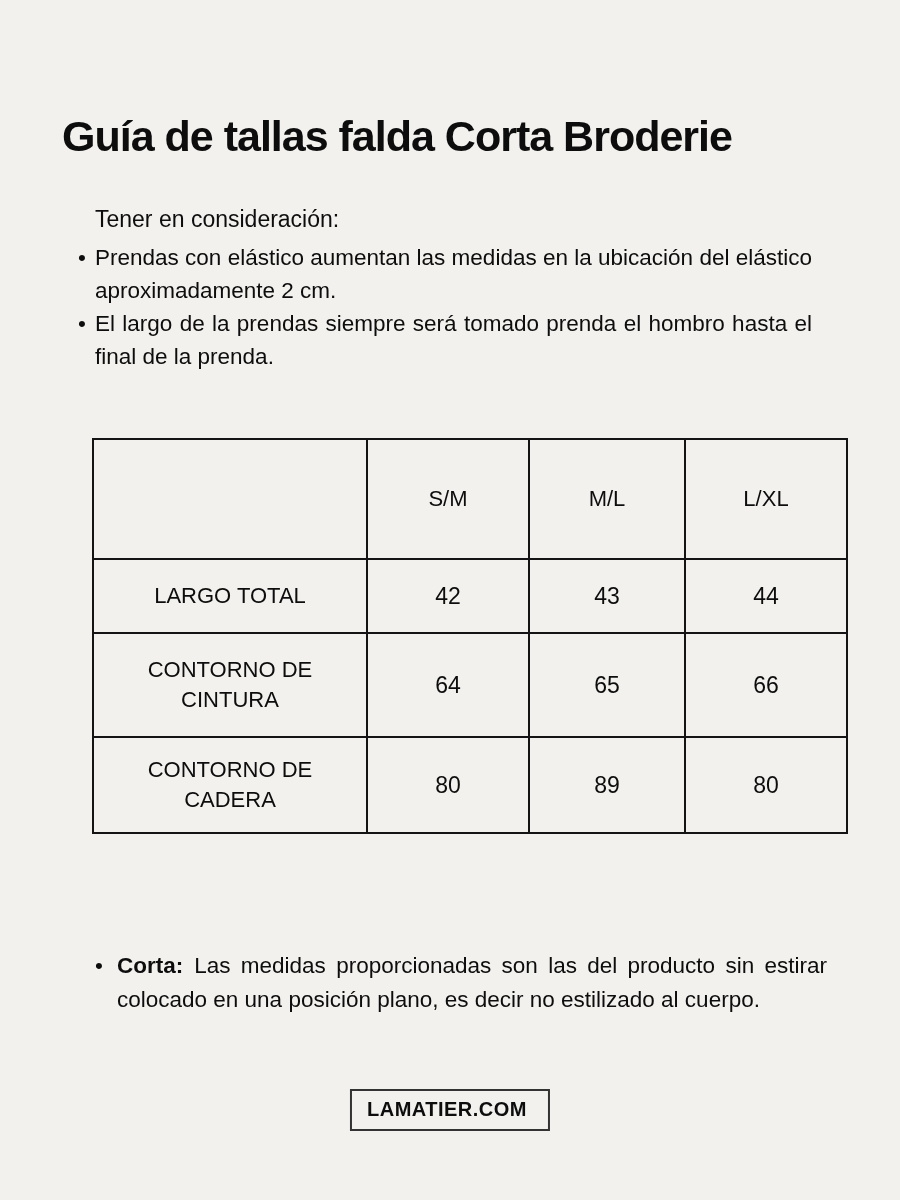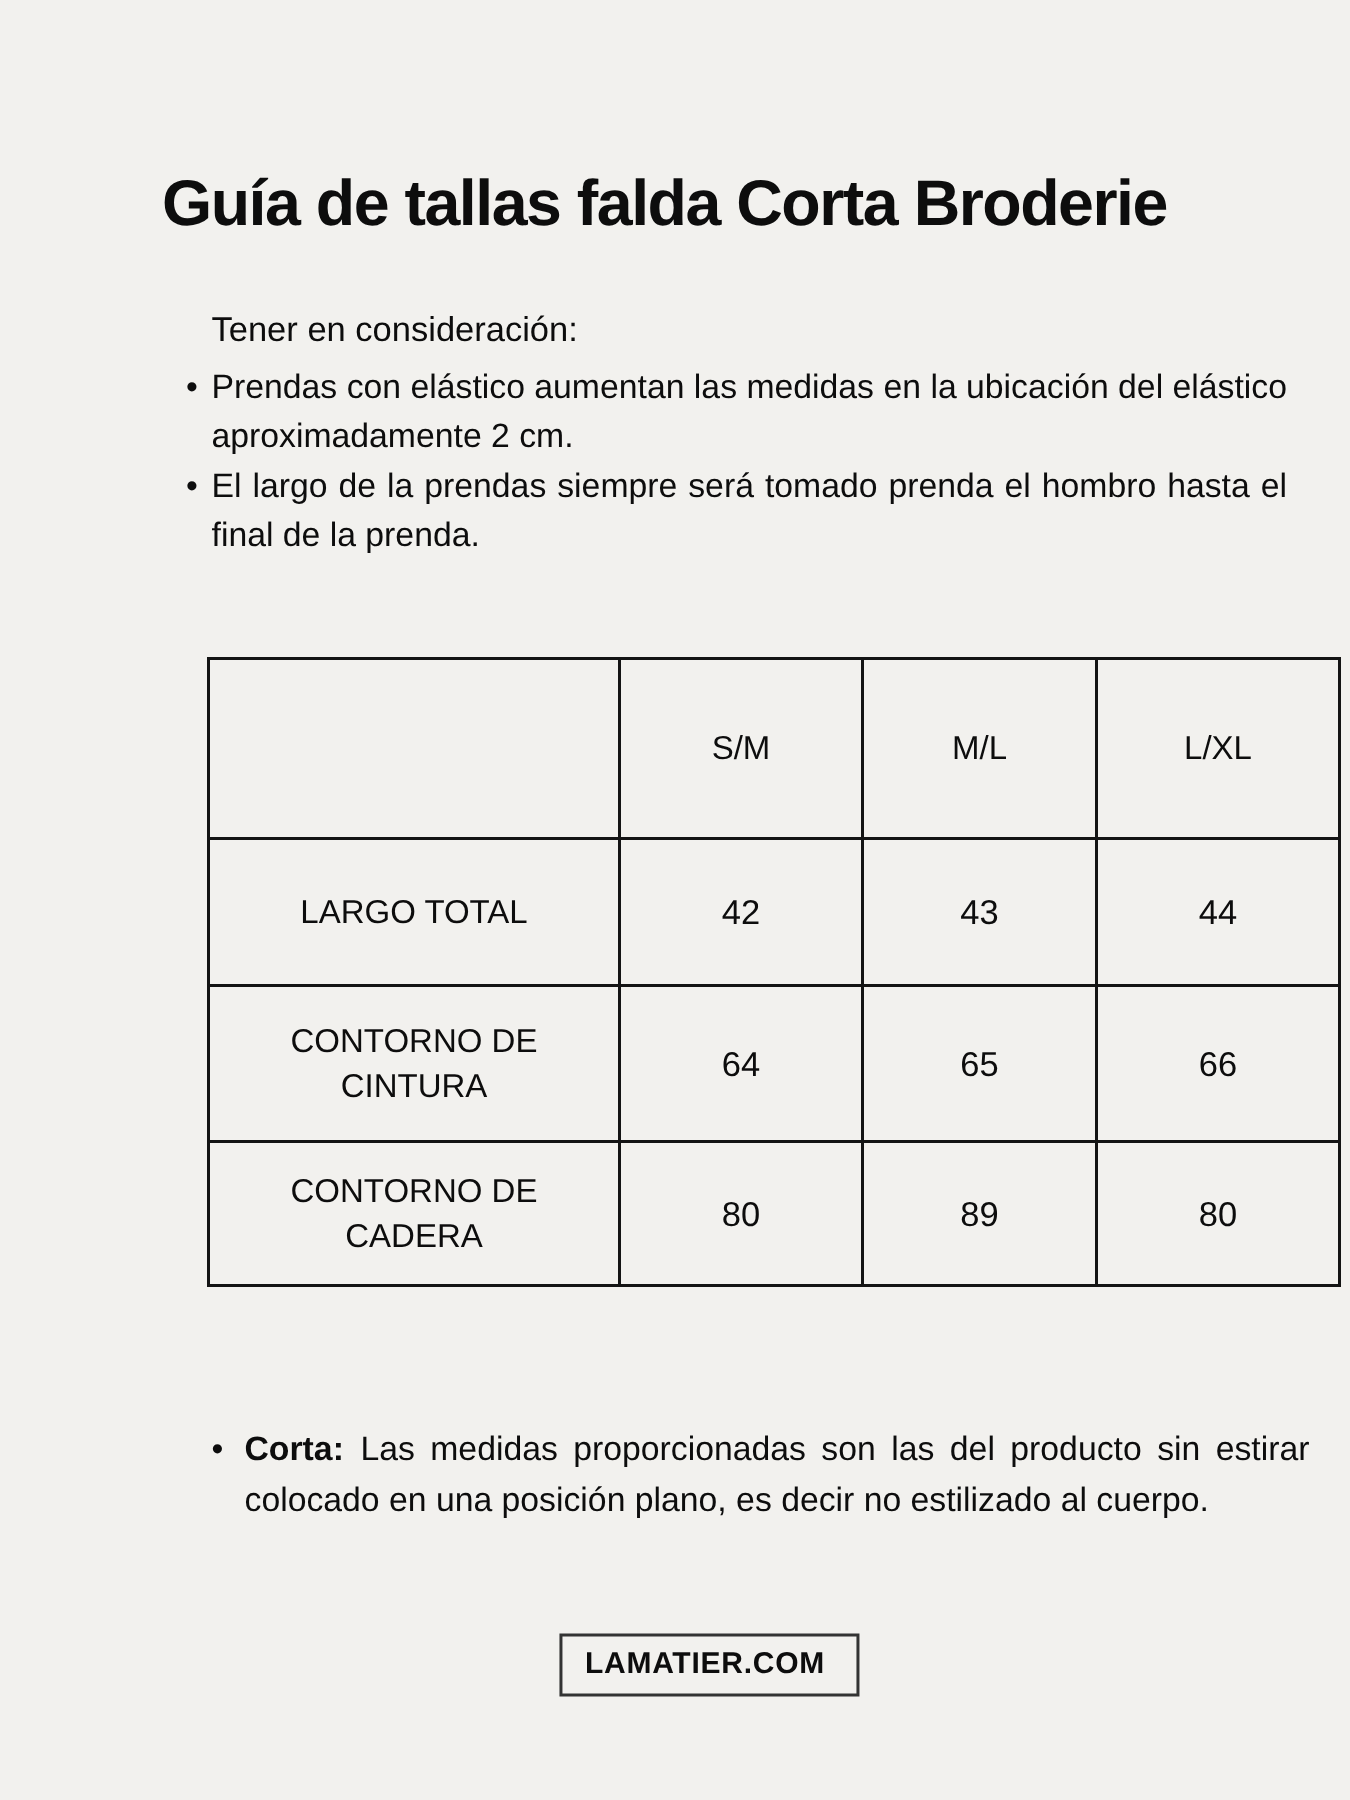--- a/index.html
+++ b/index.html
@@ -10,21 +10,21 @@
   * { margin: 0; padding: 0; box-sizing: border-box; }
   html, body {
     width: 900px;
     height: 1200px;
     background: var(--background);
     color: var(--text);
     font-family: "Liberation Sans", sans-serif;
     overflow: hidden;
     position: relative;
   }
-  .page { position: absolute; inset: 0; margin-left: 46px; }
+  .page { position: absolute; inset: 0; }
 
   .title {
     position: absolute;
     left: 62px;
     top: 112px;
     font-size: 43px;
     font-weight: 700;
     letter-spacing: -1px;
     white-space: nowrap;
   }
@@ -73,21 +73,21 @@
     vertical-align: middle;
     font-weight: 400;
     font-size: 22px;
     background: var(--background);
   }
   table.size-table col.c0 { width: 274px; }
   table.size-table col.c1 { width: 162px; }
   table.size-table col.c2 { width: 156px; }
   table.size-table col.c3 { width: 162px; }
   table.size-table thead tr { height: 120px; }
-  table.size-table tbody tr:nth-child(1) { height: 98px; }
+  table.size-table tbody tr:nth-child(1) { height: 74px; }
   table.size-table tbody tr:nth-child(2) { height: 104px; }
   table.size-table tbody tr:nth-child(3) { height: 96px; }
   table.size-table td.row-label span {
     display: inline-block;
     max-width: 195px;
     line-height: 30px;
   }
   table.size-table td.value { font-size: 23px; text-align: center; }
 
   .note {

